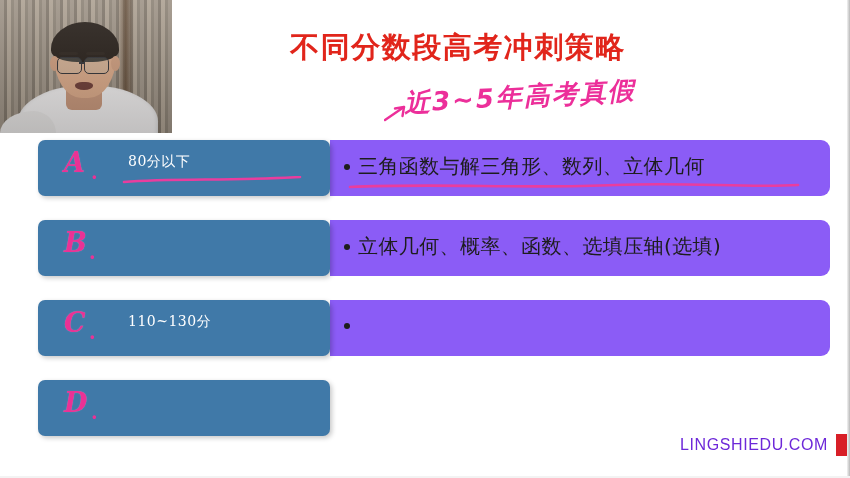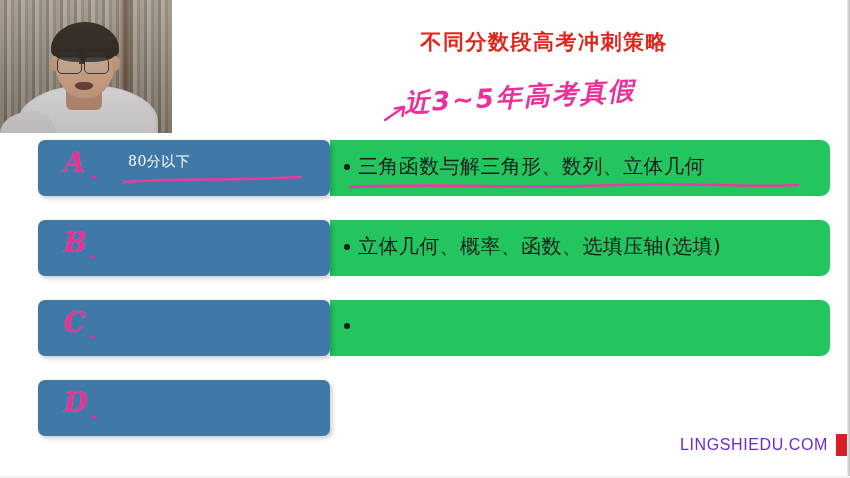--- a/index.html
+++ b/index.html
@@ -174,24 +174,24 @@
   }
   .person-brow-l { left: 59px; }
   .person-brow-r { left: 86px; }
 
   
   .title {
     position: absolute;
     left: 248px;
     top: 28px;
     width: 420px;
-    text-align: right;
+    text-align: center;
     font-family: "DejaVu Sans", "Liberation Sans", sans-serif;
     font-weight: bold;
-    font-size: 21px;
+    font-size: 29px;
     letter-spacing: 1.5px;
     color: #e1251b;
     white-space: nowrap;
   }
 
   
   .handwriting {
     position: absolute;
     left: 383px;
     top: 86px;
@@ -257,21 +257,21 @@
     color: #ffffff;
     letter-spacing: 0.5px;
     white-space: nowrap;
   }
   .row-right {
     position: absolute;
     left: 330px;
     top: 0;
     width: 500px;
     height: 56px;
-    background: #22c55e;
+    background: #8b5cf6;
     border-radius: 0 9px 9px 0;
   }
   .row-right-text {
     position: absolute;
     left: 14px;
     top: 13px;
     font-family: "DejaVu Sans", "Liberation Sans", sans-serif;
     font-size: 20px;
     color: #1d1d1d;
     letter-spacing: 0.4px;
@@ -371,20 +371,21 @@
     </div>
   </div>
 
   <div class="row" style="top:300px;">
     <div class="row-right">
       <div class="row-right-text"><span class="bullet-dot"></span></div>
     </div>
     <div class="row-left">
       <span class="row-letter">C</span>
       <span class="row-letter-dot" style="left:50px; top:14px;">.</span>
+      <span class="row-range">110~130分</span>
     </div>
   </div>
 
   <div class="row" style="top:380px;">
     <div class="row-left">
       <span class="row-letter">D</span>
       <span class="row-letter-dot" style="left:52px; top:14px;">.</span>
     </div>
   </div>
 

